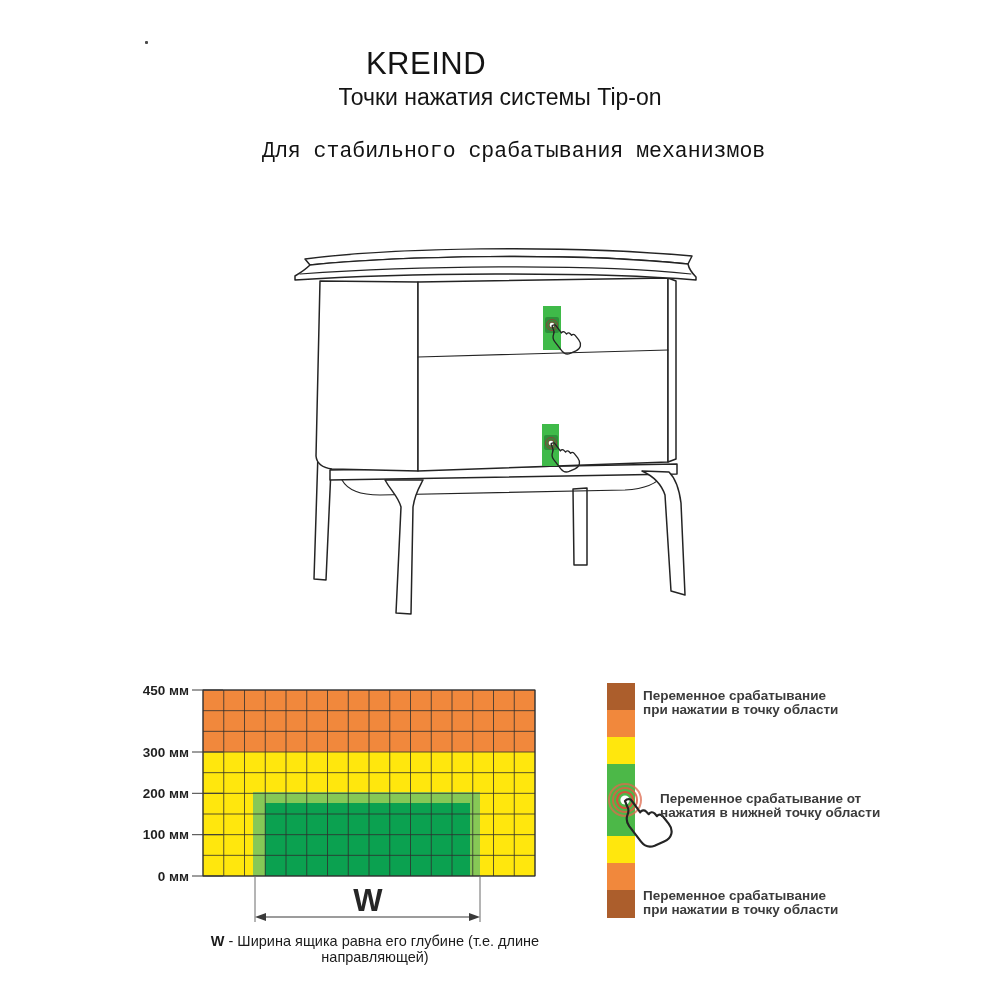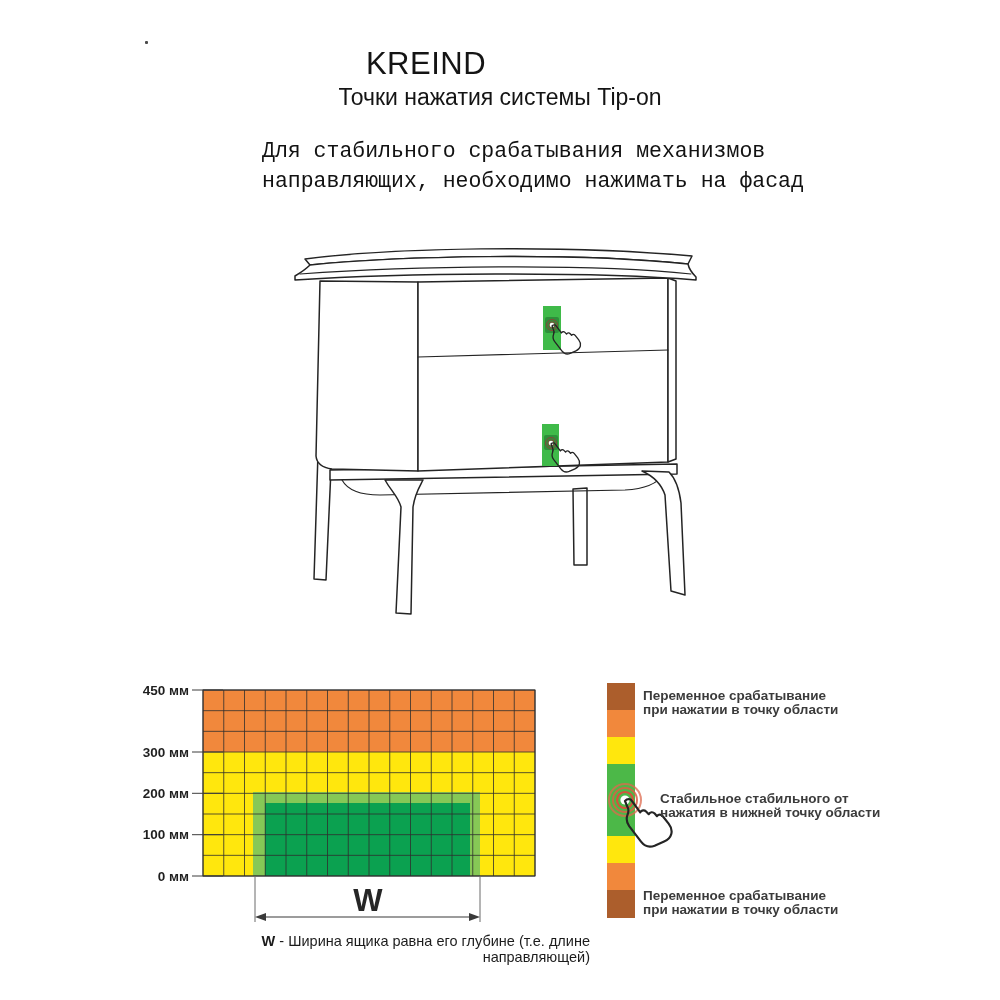--- a/index.html
+++ b/index.html
@@ -24,42 +24,41 @@
   .zonesvg text{font-family:"Liberation Sans", sans-serif;}
   .ticklabel{font-size:13.5px;font-weight:700;fill:#1f1f1f;}
   .wlabel{font-size:31px;font-weight:700;fill:#262626;}
   .gridlines{stroke:#2e2e2e;stroke-width:.8;fill:none;}
   .gridborder{stroke:#2e2e2e;stroke-width:1;fill:none;}
   .tickline{stroke:#3c3c3c;stroke-width:1;}
   .wline{stroke:#6a6a6a;stroke-width:1;}
   .warrow{stroke:#3a3a3a;stroke-width:1.2;}
   .warrowhead{fill:#3a3a3a;stroke:none;}
   
-  .footnote{left:160px;top:933px;width:430px;text-align:right;font-size:14.5px;color:#1c1c1c;}
+  .footnote{left:160px;top:933px;width:430px;text-align:center;font-size:14.5px;color:#1c1c1c;}
   .footnote b{font-weight:700;}
   
   .legend-bar{left:607px;top:683px;width:28px;}
   .legend-bar .seg{width:28px;}
   .legend-text{font-size:13.5px;line-height:14.4px;color:#3b3b3b;font-weight:bold;}
   .lt0{left:643px;top:689px;}
   .lt1{left:660px;top:792px;}
   .lt2{left:643px;top:889px;}
   .legend-icon{left:594px;top:770px;}
 </style>
 </head>
 <body>
 
 <div class="abs artifact-dot"></div>
 
 <div class="abs brand">KREIND</div>
 <div class="abs subtitle">Точки нажатия системы Tip-on</div>
 
 <div class="abs intro">
   <div>Для стабильного срабатывания механизмов</div>
-  <div>направляющих, необходимо нажимать на фасад</div>
 </div>
 
 <svg class="abs furniture" width="460" height="385" viewBox="0 0 460 385">
   <defs>
     <path id="hand-shape" d="M0,0 C1.8,-1.2 3.8,-0.6 4.4,1.2 L7.6,9.6 C8.8,8.4 10.6,8.6 11.4,10 L12.6,12.2 C13.8,11 15.6,11.2 16.4,12.8 L17.4,14.8 C18.6,13.8 20.2,14.2 21,15.8 L23.4,21.4 C25.6,26.6 23,31 17.6,31.8 L11,32.8 C7.4,33.2 4.6,31.4 3.2,28 L-1.6,16.4 C-2.6,13.8 -2.2,11 -0.6,8.8 C0.6,7.2 1,5.4 0.4,3.4 Z"></path>
   </defs>
 
   <path class="solid" d="M78,213 L74,339 L86,340 L91,229 Z"></path>
   <path class="solid" d="M333,249 L334,325 L347,325 L347,248 Z"></path>
 
@@ -142,19 +141,19 @@
   <circle cx="31" cy="30" r="8" fill="none" stroke-width="2.2" stroke="#D5523D"></circle>
   <circle cx="31" cy="30" r="4.6" fill="#ffffff"></circle>
   <use href="#hand-shape" transform="translate(31,31) rotate(-15) scale(1.55)" fill="#E6E6E3" stroke-width="1.4" stroke="#E0453C"></use>
 </svg>
 
 <div class="abs legend-text lt0">
   <div>Переменное срабатывание</div>
   <div>при нажатии в точку области</div>
 </div>
 <div class="abs legend-text lt1">
-  <div>Стабильное стабильного от</div>
+  <div>Переменное срабатывание от</div>
   <div>нажатия в нижней точку области</div>
 </div>
 <div class="abs legend-text lt2">
   <div>Переменное срабатывание</div>
   <div>при нажатии в точку области</div>
 </div>
 
 </body></html>

